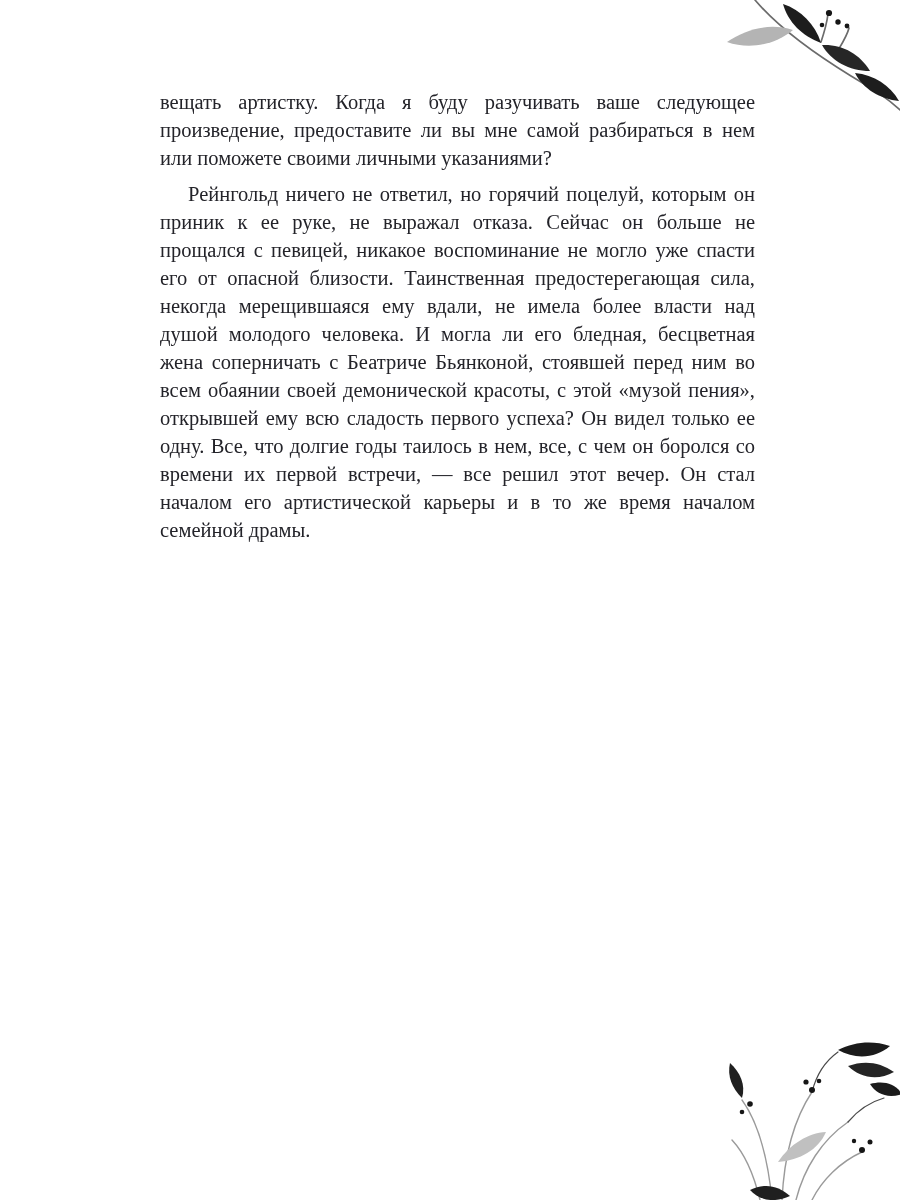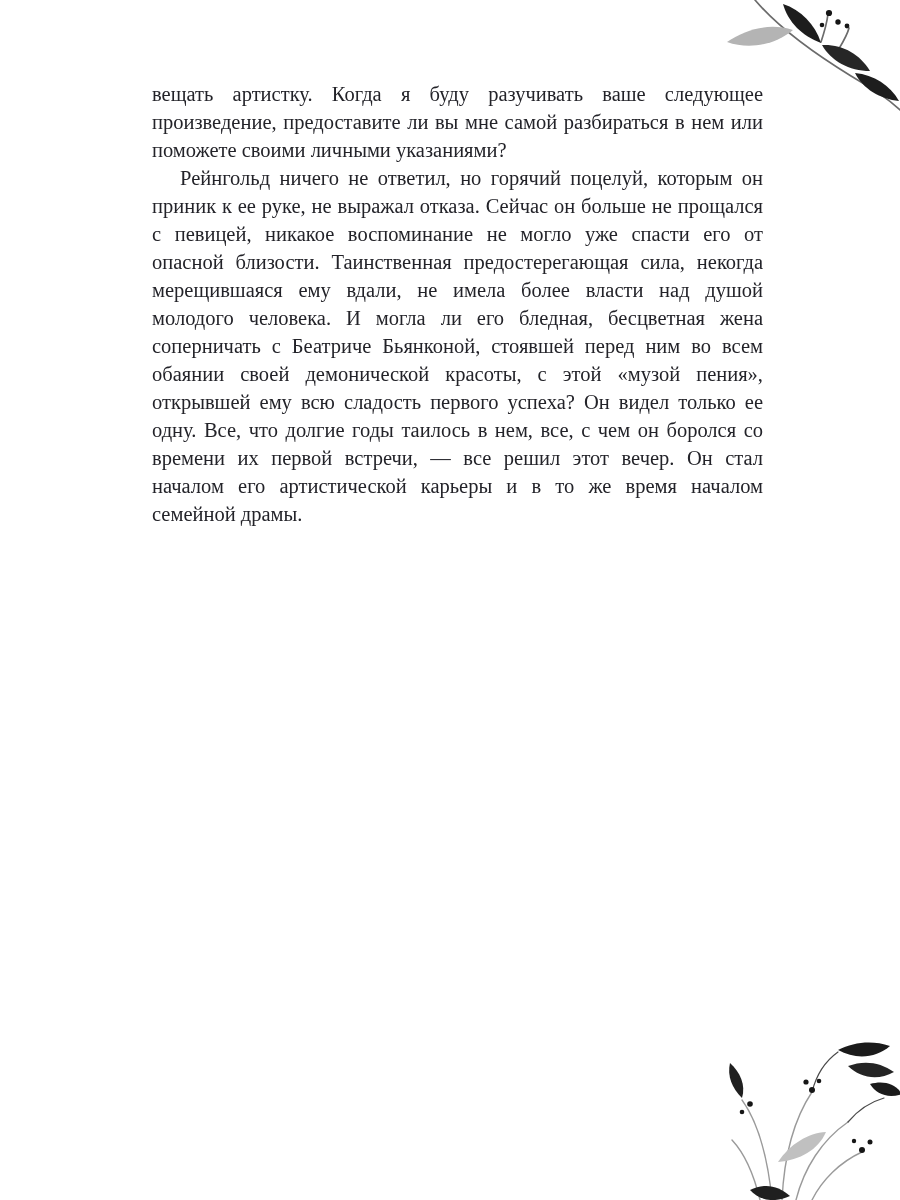--- a/index.html
+++ b/index.html
@@ -19,21 +19,21 @@
     left: 152px;
     top: 80px;
     width: 611px;
     color: #232329;
     font-size: 20.5px;
     line-height: 28px;
     text-align: justify;
     hyphens: manual;
   }
   .text-block p {
-    margin: 0;
+    margin: 8px;
     padding: 0;
   }
   .text-block p.indent {
     text-indent: 28px;
   }
   .ornament {
     position: absolute;
     pointer-events: none;
   }
   .ornament.top {

